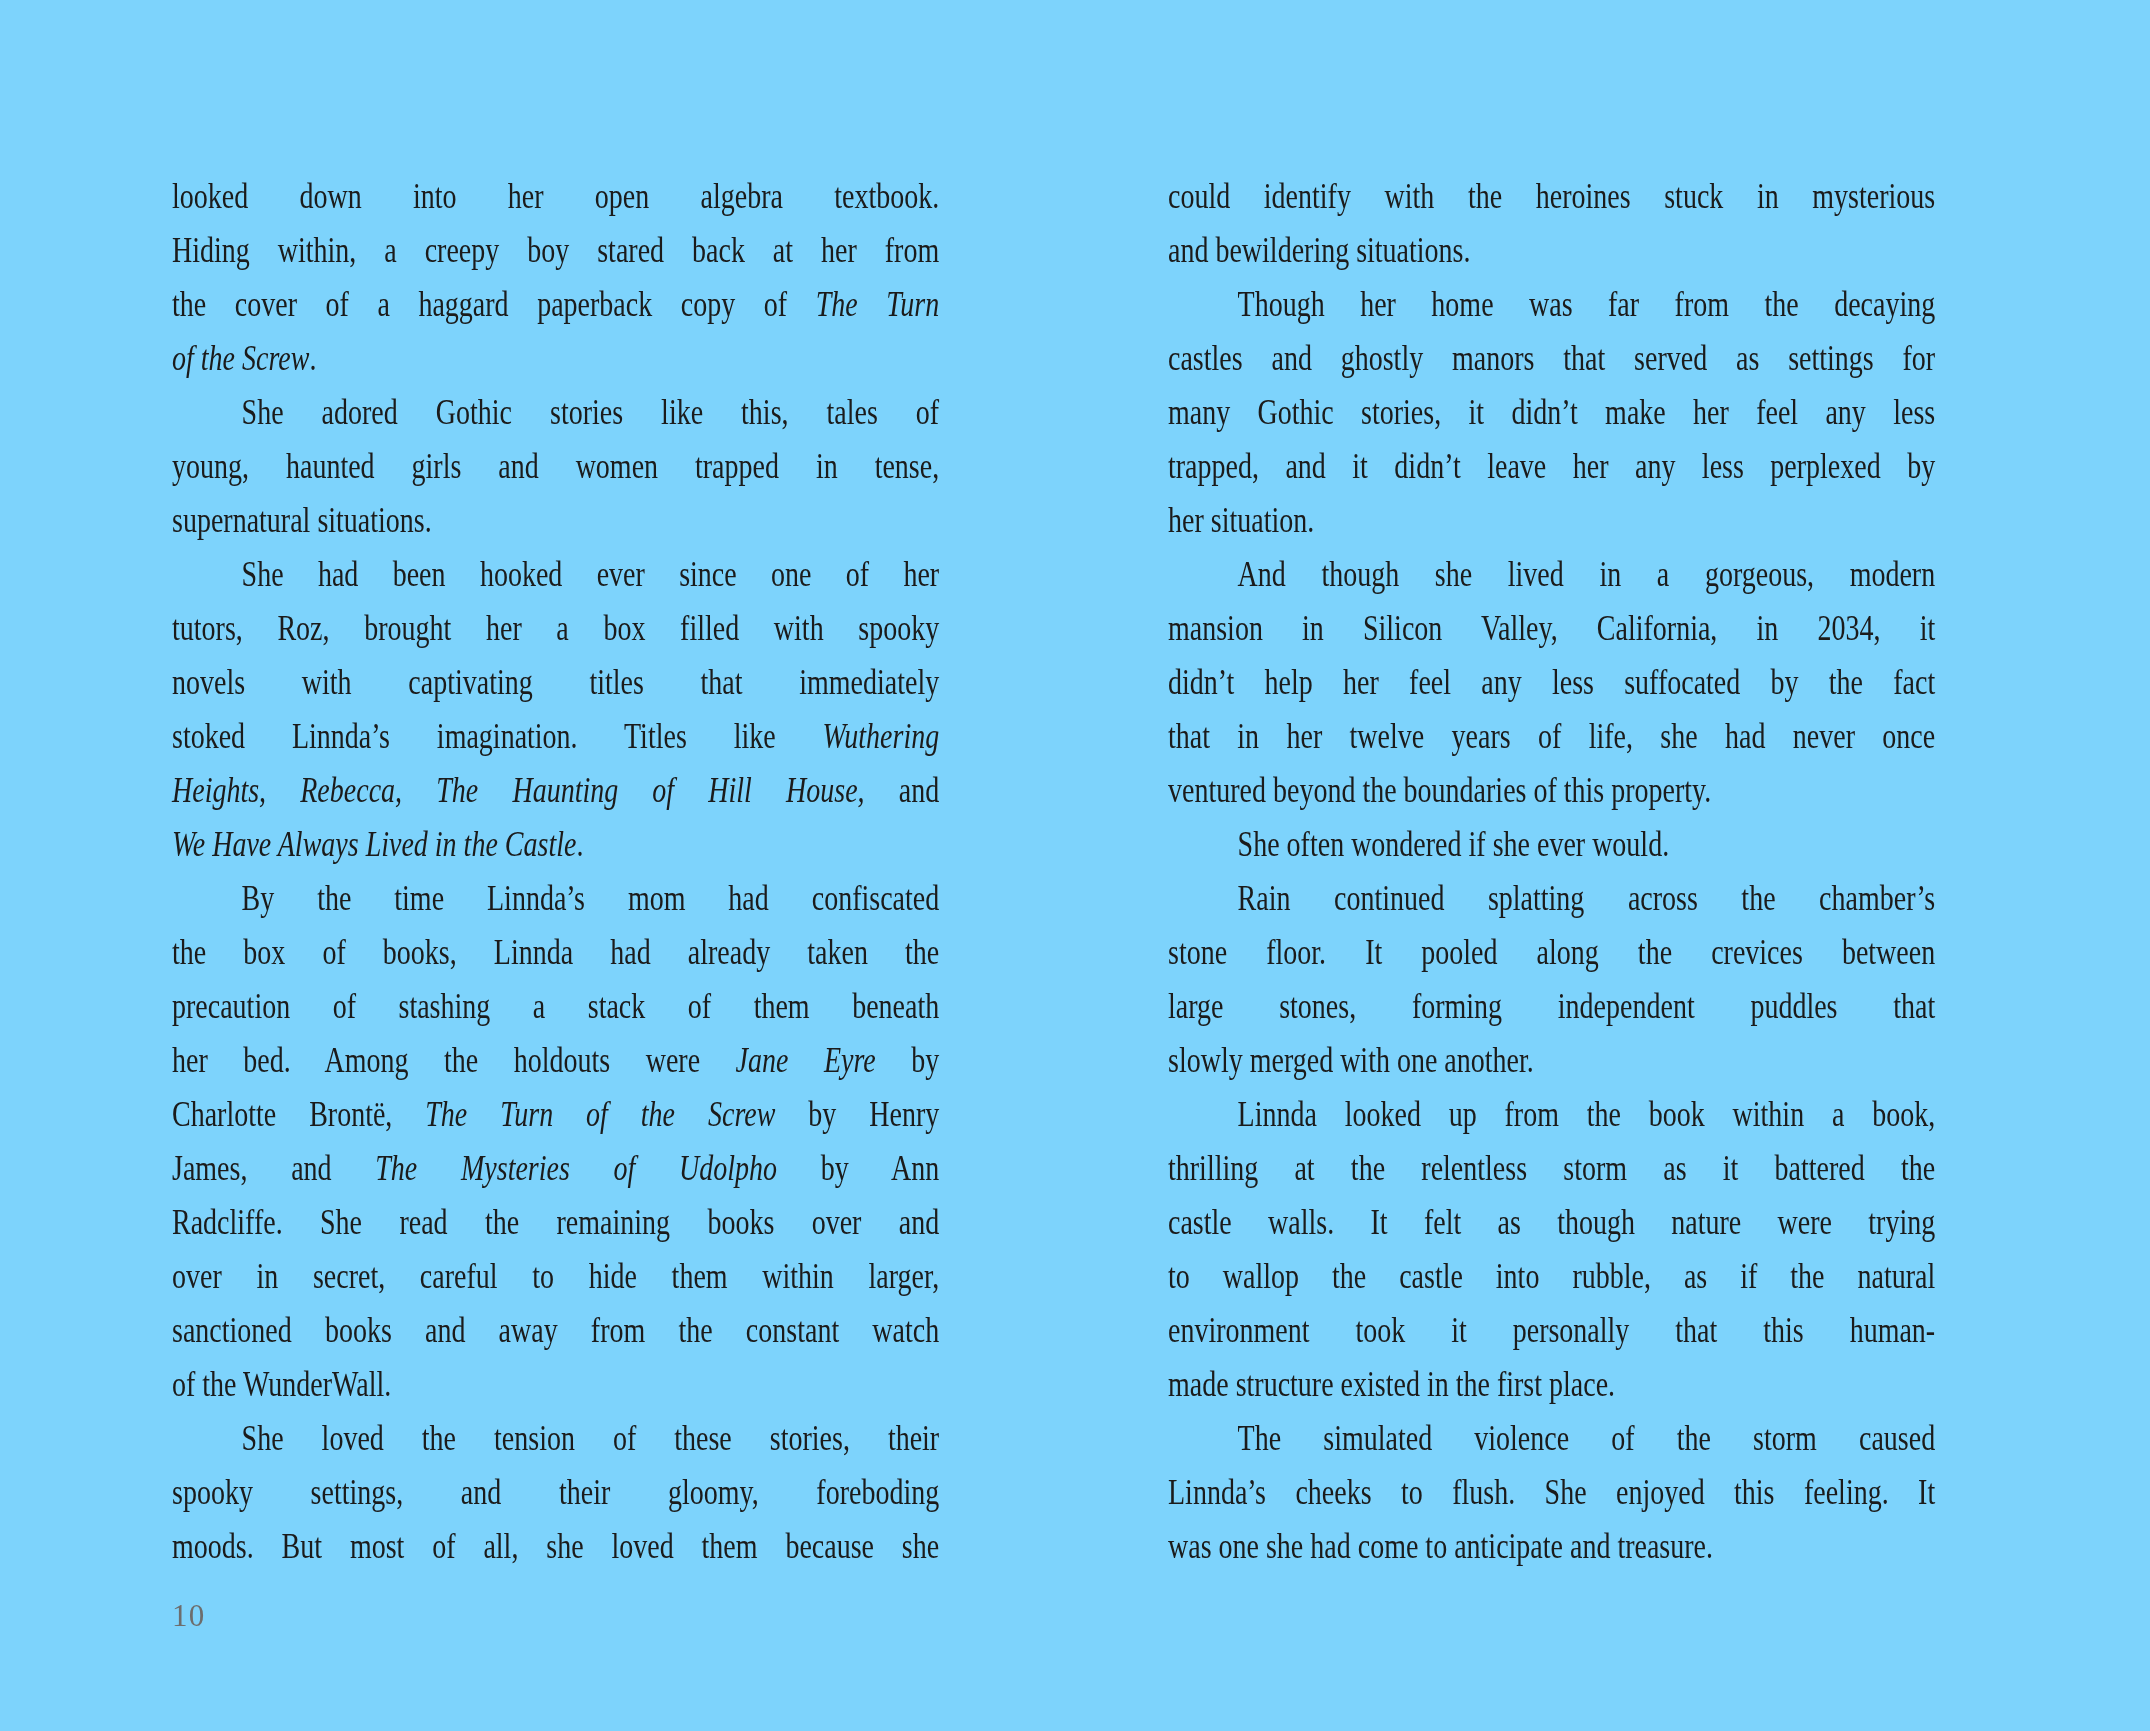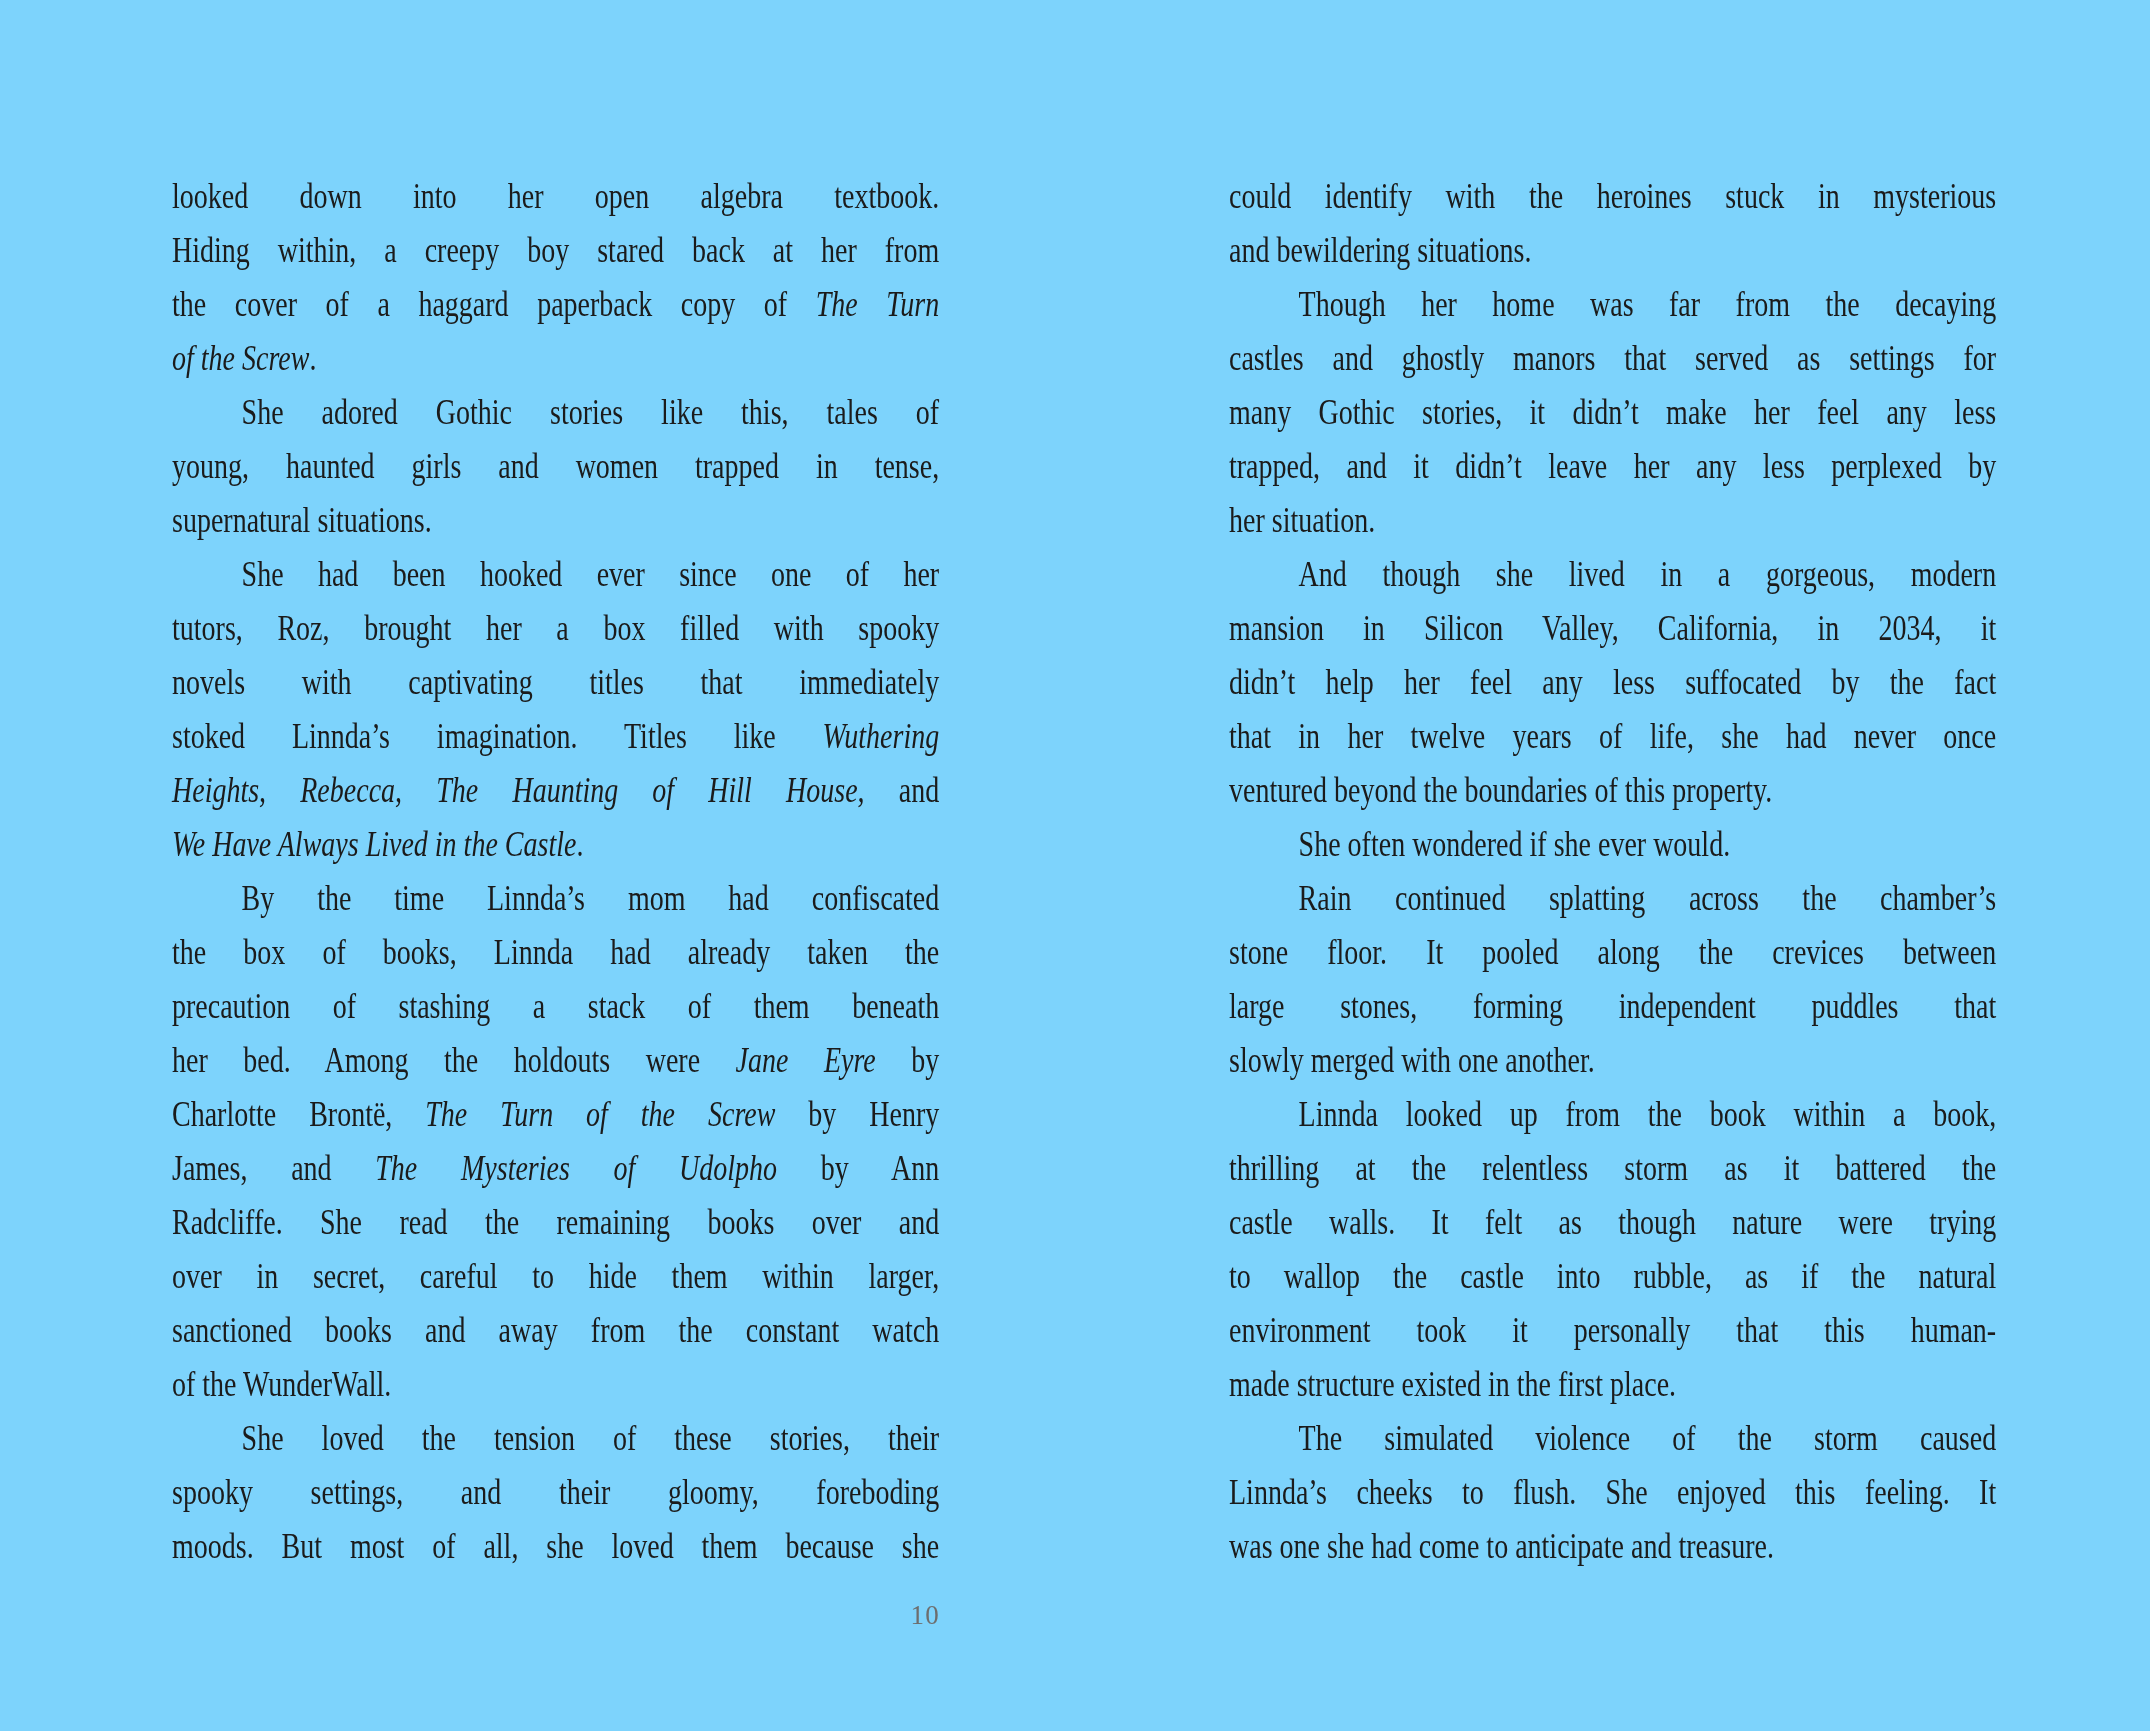--- a/index.html
+++ b/index.html
@@ -17,21 +17,21 @@
     height: 1731px;
     background: #7dd3fc;
   }
   .page {
     position: absolute;
     top: 0;
     width: 1075px;
     height: 1731px;
   }
   .page.left  { left: 0; }
-  .page.right { left: 1075px; text-decoration: underline; }
+  .page.right { left: 1014px; text-decoration: underline; }
 
   
   .textblock {
     position: absolute;
     top: 170px;
     width: 959px;
     transform: scaleX(0.8);
     transform-origin: left top;
     color: #1b1b1b;
   }
@@ -49,22 +49,22 @@
     text-align: justify;
     text-align-last: justify;
   }
   .line.ind { text-indent: 87px; }
   .line .it { font-style: italic; }
 
   .folio {
     position: absolute;
     top: 1598px;
     width: 768px;
-    text-align: right;
-    font-size: 27px;
+    text-align: left;
+    font-size: 31px;
     line-height: 35px;
     color: #6d6d6d;
     letter-spacing: 1.2px;
   }
   .page.left  .folio { left: 172px; }
   .page.right .folio { left: 154px; }
 </style>
 </head>
 <body>
 

